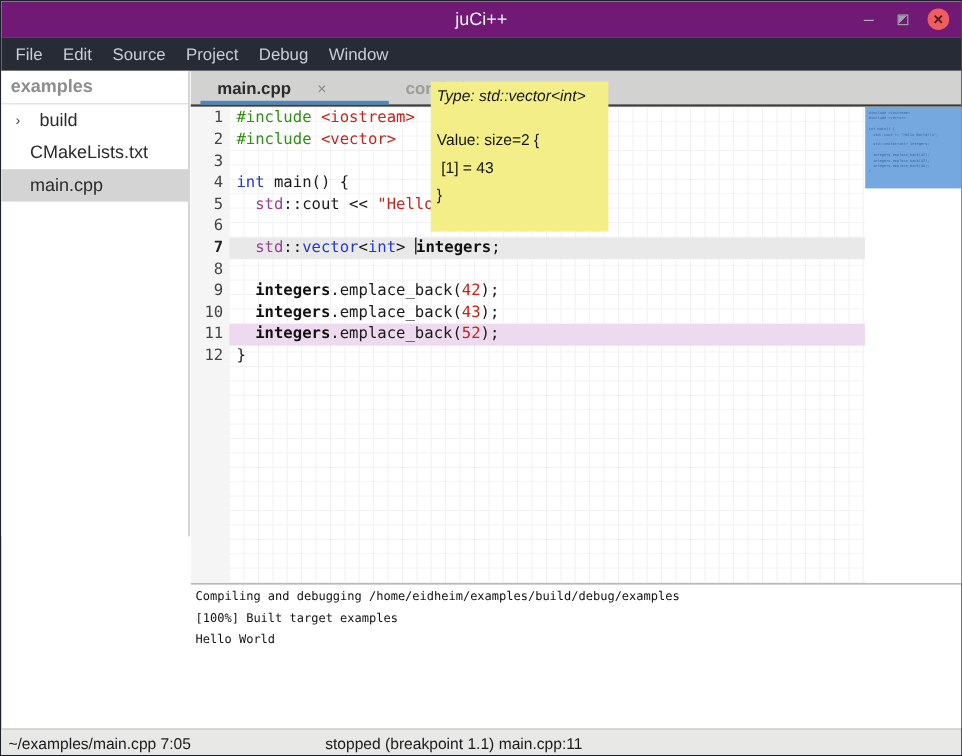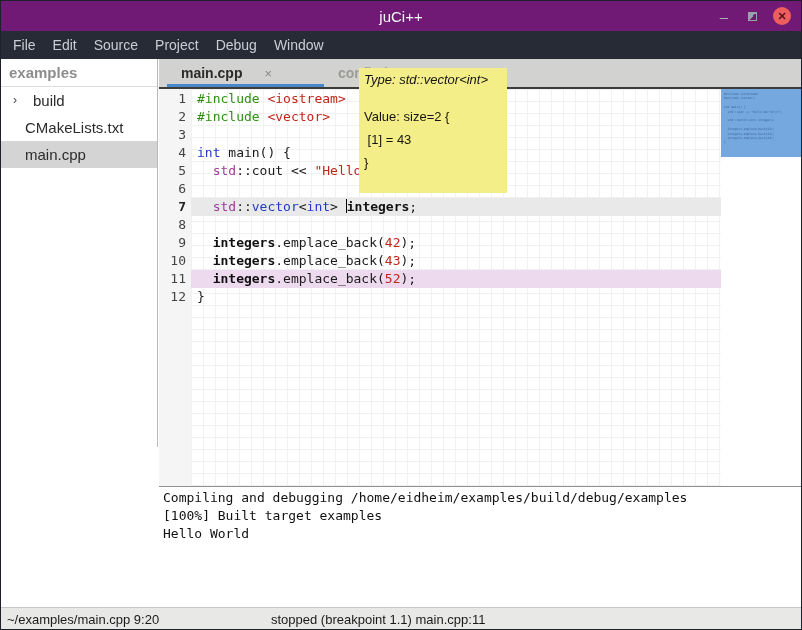--- a/index.html
+++ b/index.html
@@ -58,21 +58,21 @@
   .code-line.cur { background:#e9e9e9; }
   .code-line.bp  { background:#eedaee; }
   .caret { display:inline-block; width:0; border-left:1px solid #000; height:14px; vertical-align:-2px; }
   
   .minimap { position:relative; width:82px; background:#fff; }
   .mm-view { position:absolute; left:0; top:0; width:100%; height:68px; background:#74a8de; }
   .mm-code { padding:3px 0 0 3px; font-family:"DejaVu Sans Mono", monospace;
     font-size:3px; line-height:4.4px; color:rgba(15,40,95,0.55); white-space:pre; }
   
   .output { height:121px; border-top:1px solid #8f8f8f; background:#fff;
-    padding:2px 4px; font-family:"DejaVu Sans Mono", monospace; font-size:13px; color:#111; }
+    padding:2px 4px; font-family:"DejaVu Sans Mono", monospace; font-size:10px; color:#111; }
   .out-line { height:18px; line-height:18px; white-space:pre; }
   
   .statusbar { position:absolute; left:0; top:606px; width:100%; height:24px;
     background:#e8e8e7; border-top:1px solid #c6c6c4; font-size:13px; color:#1a1a1a; }
   .status-left { position:absolute; left:6px; top:0; line-height:23px; }
   .status-center { position:absolute; left:270px; top:0; line-height:23px; }
   
   .tooltip { position:absolute; left:358px; top:67px; width:148px; height:125px;
     background:#f3ee87; color:#151515; font-size:13px; padding:3px 5px; z-index:50;
     overflow:hidden; white-space:nowrap; }
@@ -167,21 +167,21 @@
     </div>
 
     <div class="output" id="output">
         <div class="out-line">Compiling and debugging /home/eidheim/examples/build/debug/examples</div>
         <div class="out-line">[100%] Built target examples</div>
         <div class="out-line">Hello World</div>
       </div>
   </div>
 
   <div class="statusbar">
-    <span class="status-left">~/examples/main.cpp 9:20</span>
+    <span class="status-left">~/examples/main.cpp 7:05</span>
     <span class="status-center">stopped (breakpoint 1.1) main.cpp:11</span>
   </div>
 
   <div class="tooltip" style="background: rgb(243, 238, 135);">
     <div class="tt-type">Type: std::vector&lt;int&gt;</div>
     <div class="tt-values" id="ttvals">
         <div class="tt-vline">Value: size=2 {</div>
         <div class="tt-vline"> [1] = 43</div>
         <div class="tt-vline">}</div>
       </div>

